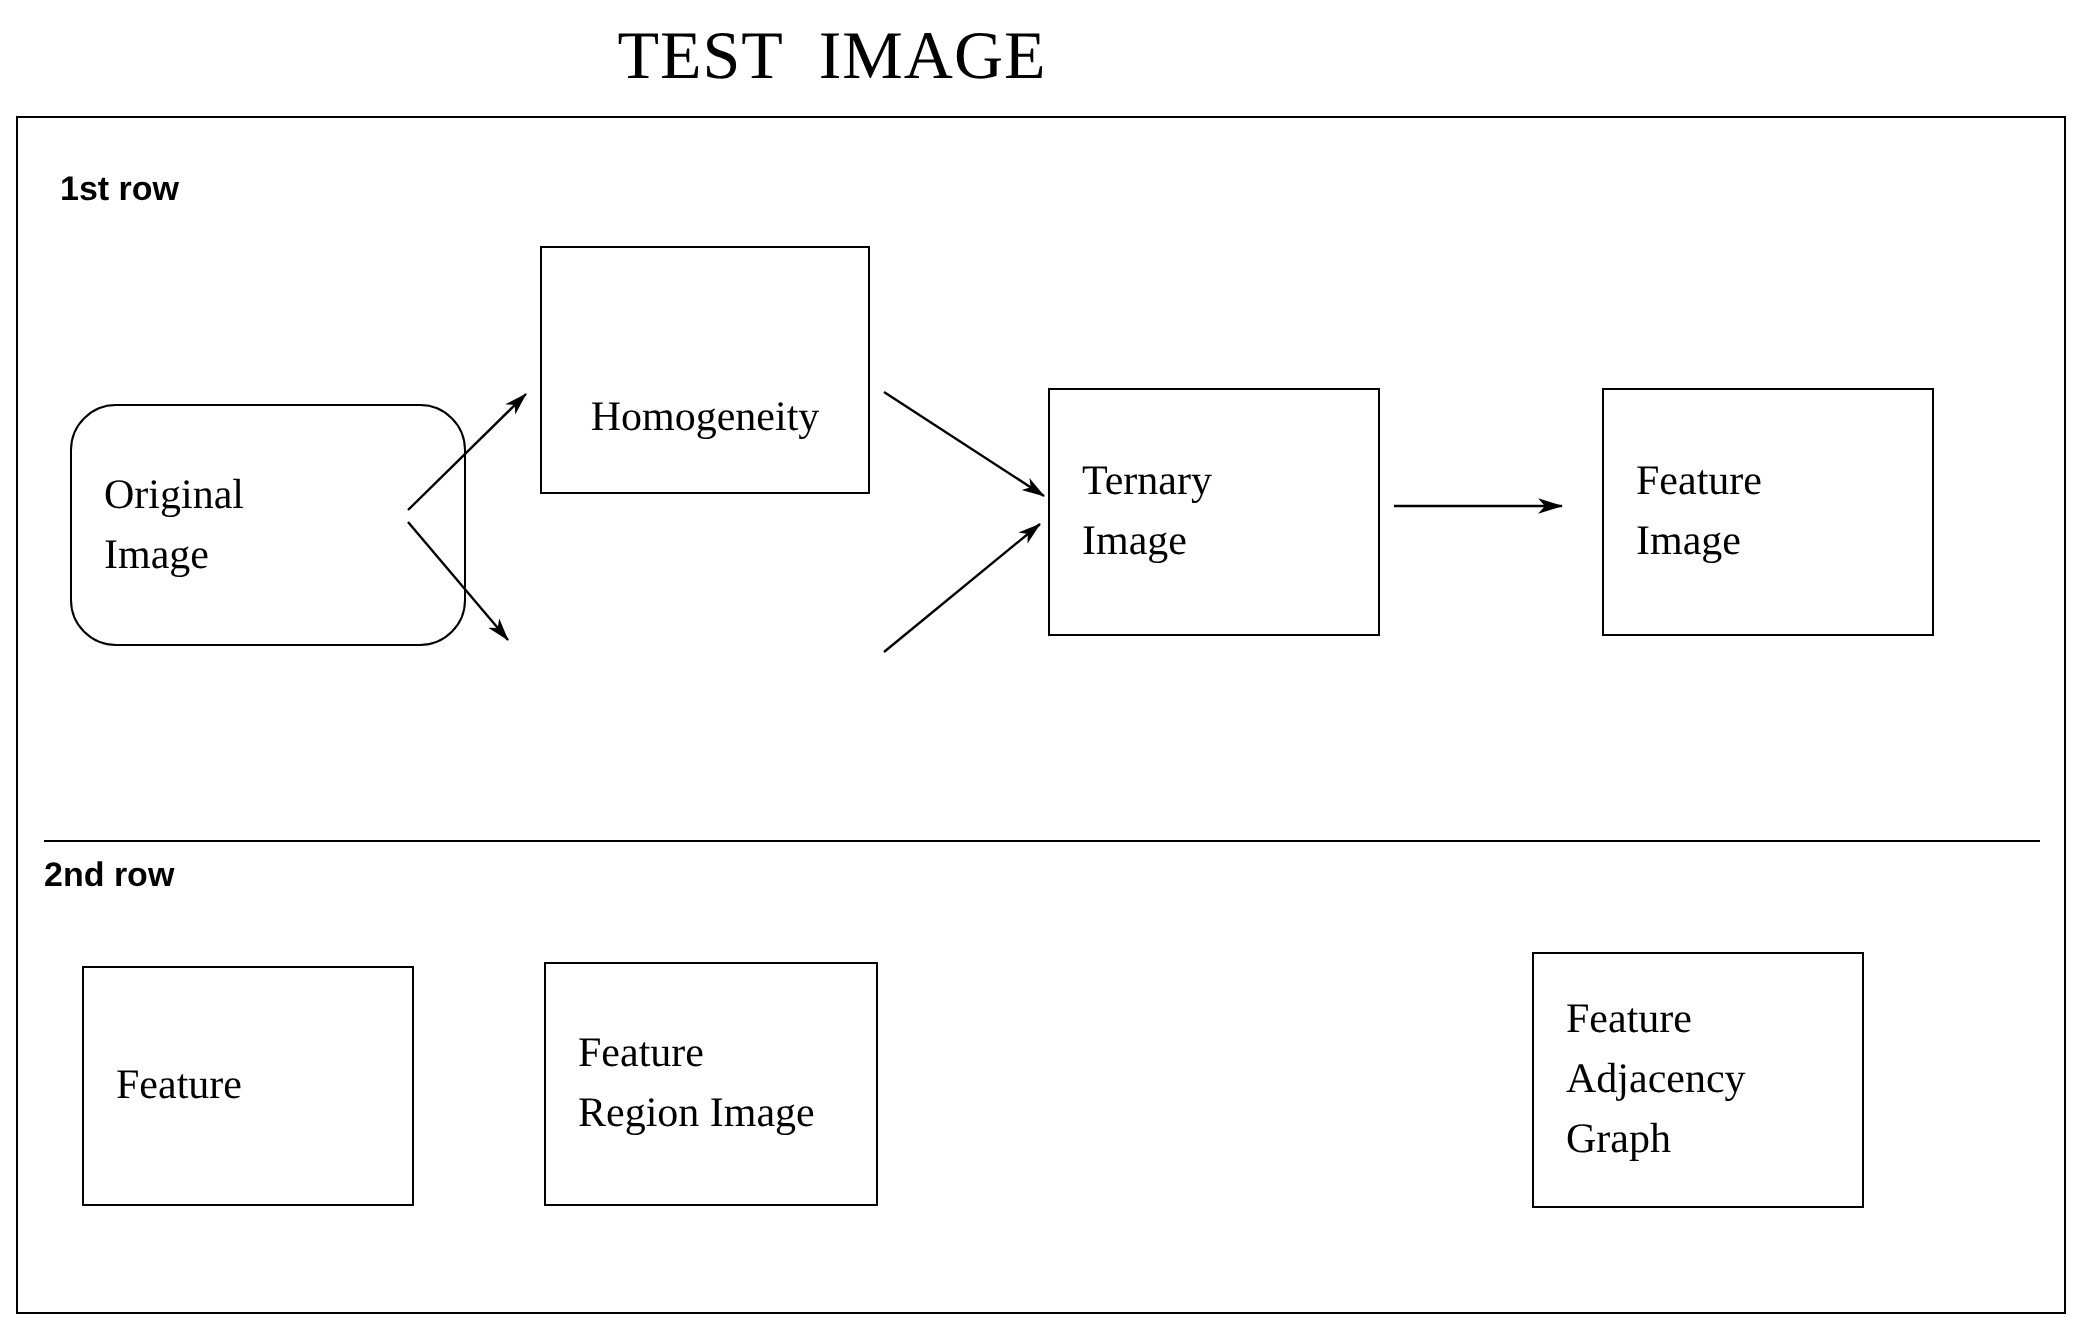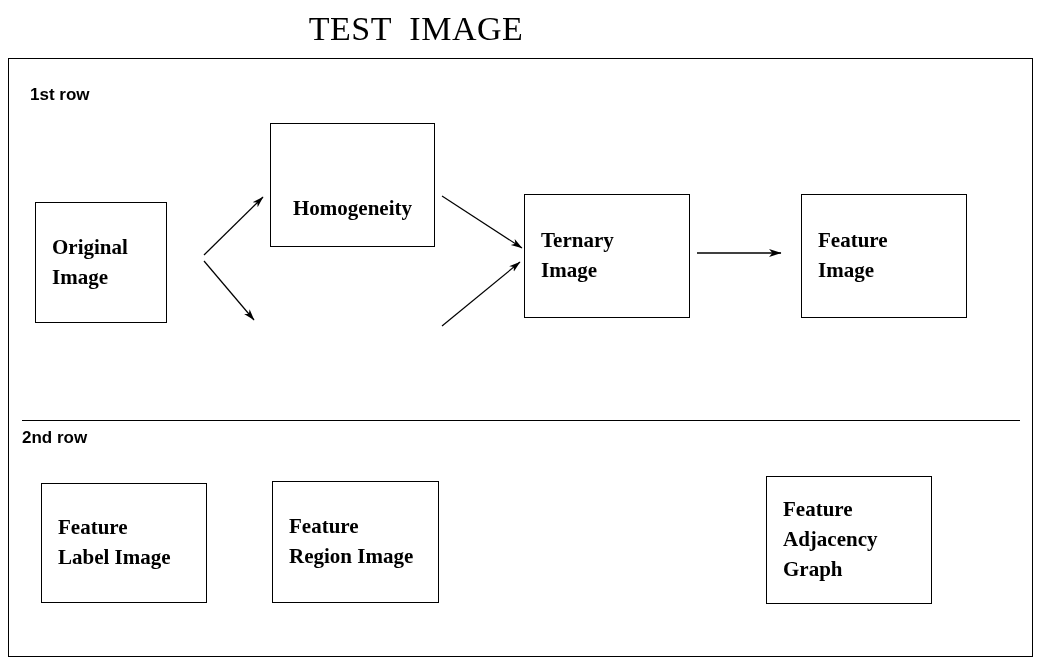--- a/index.html
+++ b/index.html
@@ -67,26 +67,26 @@
     border: 1.3px solid #000000;
     box-sizing: border-box;
     background: #ffffff;
     display: flex;
     flex-direction: column;
     justify-content: center;
     font-size: 21px;
     line-height: 1.42;
     white-space: pre;
   }
-  .node .line { display: block; font-weight: bold; }
+  .node .line { display: block; }
   .node.pad-left { padding-left: 16px; align-items: flex-start; }
   .node.center  { align-items: center; }
 
   
-  #node-original     { left: 35px;  top: 202px; width: 132px; height: 121px; }
+  #node-original     { left: 35px;  top: 202px; width: 198px; height: 121px; border-radius: 23px; }
   #node-homogeneity  { left: 270px; top: 123px; width: 165px; height: 124px;
                        justify-content: flex-end; padding-bottom: 22px; }
   #node-shape        { left: 270px; top: 268px; width: 165px; height: 123px;
                        justify-content: flex-start; padding-top: 38px; }
   #node-ternary      { left: 524px; top: 194px; width: 166px; height: 124px; }
   #node-feature-img  { left: 801px; top: 194px; width: 166px; height: 124px; }
   
   #node-feature-label  { left: 41px;  top: 483px; width: 166px; height: 120px; }
   #node-feature-region { left: 272px; top: 481px; width: 167px; height: 122px; }
   #node-exoskeleton    { left: 521px; top: 481px; width: 167px; height: 124px; }
@@ -131,21 +131,20 @@
     <span class="line">Image</span>
   </div>
 
   <div class="node pad-left" id="node-feature-img">
     <span class="line">Feature</span>
     <span class="line">Image</span>
   </div>
 
   <div class="node pad-left" id="node-feature-label">
     <span class="line">Feature</span>
-    <span class="line">Label Image</span>
   </div>
 
   <div class="node pad-left" id="node-feature-region">
     <span class="line">Feature</span>
     <span class="line">Region Image</span>
   </div>
 
 
   <div class="node pad-left" id="node-fag">
     <span class="line">Feature</span>

